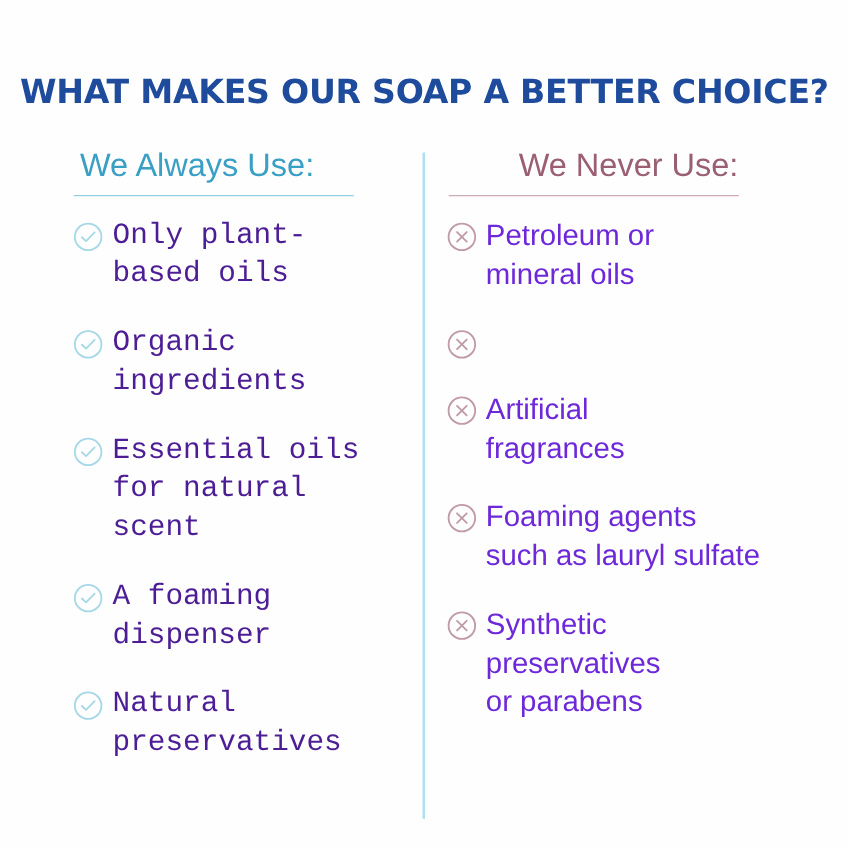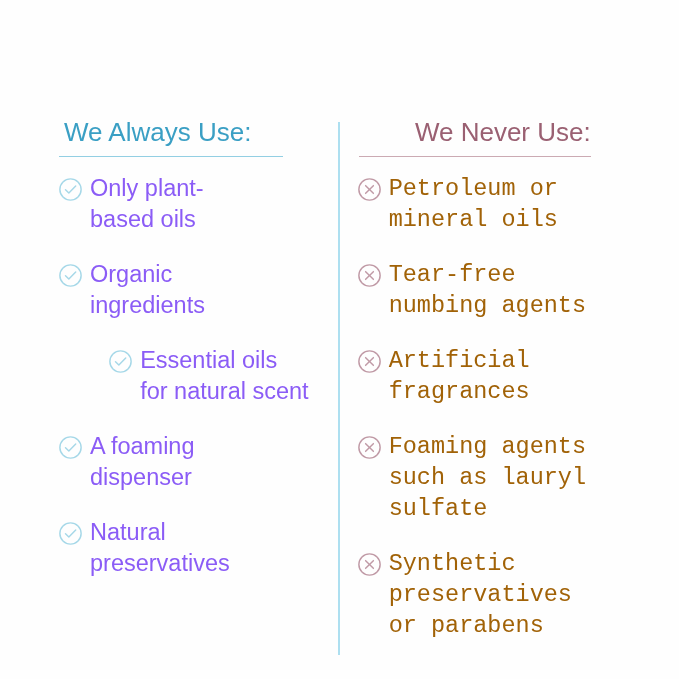--- a/index.html
+++ b/index.html
@@ -132,40 +132,41 @@
   }
 
   .item-text {
     font-family: "Liberation Sans", sans-serif;
     font-size: 23.5px;
     line-height: 1.32;
     white-space: pre-line;
   }
 
   .column.left .item-text {
-    color: #8b5cf6;
+    color: #4c1d95;
+    font-family: Liberation Mono, monospace;
   }
 
   .column.right .item-text {
-    color: #a16207;
-    font-family: Liberation Mono, monospace;
+    color: #6d28d9;
   }
 
   .column.left .list-item:nth-child(1) { margin-bottom: 24px; }
   .column.left .list-item:nth-child(2) { margin-bottom: 24px; }
   .column.left .list-item:nth-child(3) { margin-bottom: 24px; justify-content: flex-end; }
   .column.left .list-item:nth-child(4) { margin-bottom: 24px; }
 
   .column.right .list-item:nth-child(1) { margin-bottom: 24px; }
 </style>
 </head>
 <body>
 
 <div class="poster">
 
+  <div class="title">WHAT MAKES OUR SOAP A BETTER CHOICE?</div>
 
   <div class="divider-vertical"></div>
 
   <div class="columns">
 
     <div class="column left">
       <span class="col-header">We Always Use:</span>
       <div class="header-rule"></div>
       <ul class="list">
 
@@ -243,22 +244,20 @@
 mineral oils</span>
         </li>
 
         <li class="list-item">
           <span class="icon">
             <svg viewBox="0 0 24 24" fill="none" xmlns="http://www.w3.org/2000/svg">
               <circle cx="12" cy="12" r="10.2" stroke="#c09aa6" stroke-width="1.4"></circle>
               <path d="M8.3 8.3 L15.7 15.7 M15.7 8.3 L8.3 15.7" stroke="#c09aa6" stroke-width="1.4" stroke-linecap="round"></path>
             </svg>
           </span>
-          <span class="item-text">Tear-free
-numbing agents</span>
         </li>
 
         <li class="list-item">
           <span class="icon">
             <svg viewBox="0 0 24 24" fill="none" xmlns="http://www.w3.org/2000/svg">
               <circle cx="12" cy="12" r="10.2" stroke="#c09aa6" stroke-width="1.4"></circle>
               <path d="M8.3 8.3 L15.7 15.7 M15.7 8.3 L8.3 15.7" stroke="#c09aa6" stroke-width="1.4" stroke-linecap="round"></path>
             </svg>
           </span>
           <span class="item-text">Artificial

